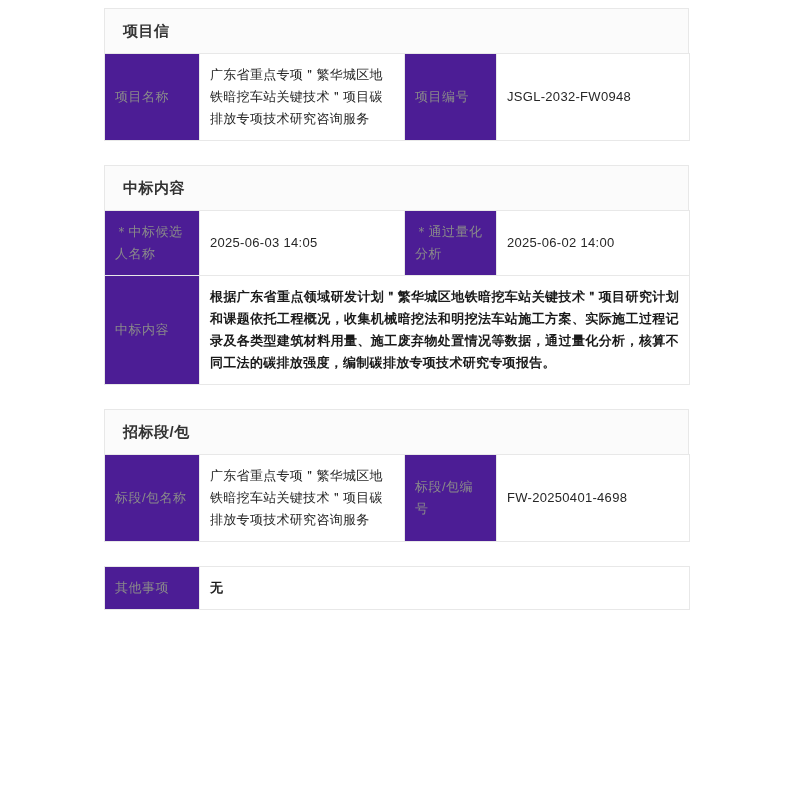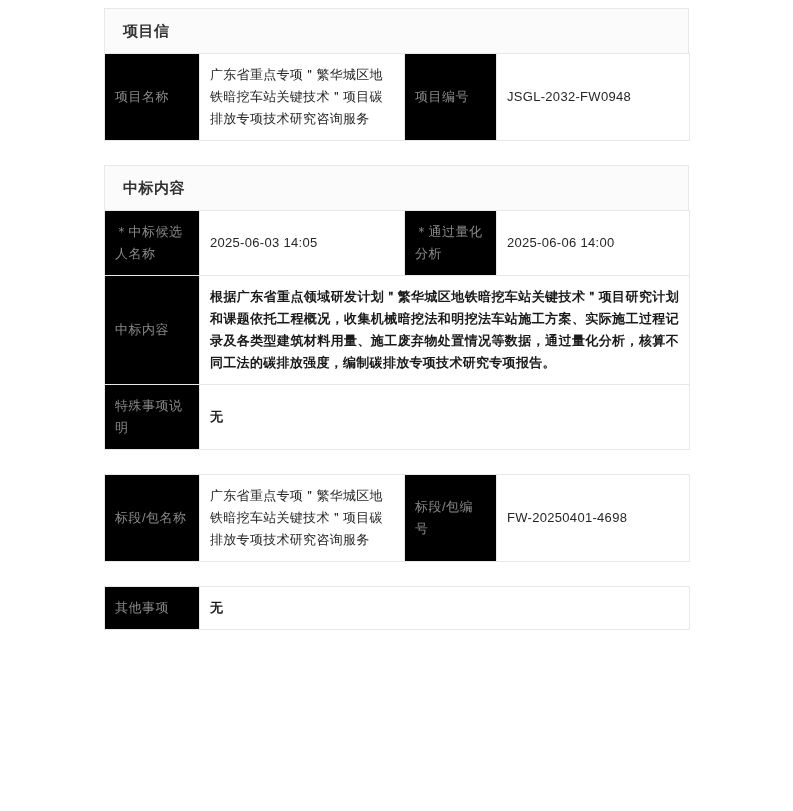--- a/index.html
+++ b/index.html
@@ -44,21 +44,21 @@
     table-layout: fixed;
   }
   table.tbl td {
     border: 1px solid #e8e8e8;
     vertical-align: middle;
     padding: 10px 10px;
     font-size: 13px;
     line-height: 22px;
   }
   td.label {
-    background: #000000;
+    background: #4c1d95;
     color: #8a8a8a;
     font-size: 12.5px;
     letter-spacing: 0.5px;
     margin-left: 32px;
   }
   td.value {
     color: #262626;
     font-size: 13px;
     letter-spacing: 0.3px;
   }
@@ -114,37 +114,34 @@
         <col style="width:95px">
           <col style="width:205px">
           <col style="width:92px">
           <col style="width:193px">
       </colgroup>
       <tbody>
         <tr>
           <td class="label">＊中标候选人名称</td>
           <td class="value">2025-06-03 14:05</td>
           <td class="label">＊通过量化分析</td>
-          <td class="value">2025-06-06 14:00</td>
+          <td class="value">2025-06-02 14:00</td>
         </tr>
         <tr>
           <td class="label">中标内容</td>
           <td class="value bold justify wrap-val" colspan="3">根据广东省重点领域研发计划＂繁华城区地铁暗挖车站关键技术＂项目研究计划和课题依托工程概况，收集机械暗挖法和明挖法车站施工方案、实际施工过程记录及各类型建筑材料用量、施工废弃物处置情况等数据，通过量化分析，核算不同工法的碳排放强度，编制碳排放专项技术研究专项报告。</td>
-        </tr>
-        <tr>
-          <td class="label">特殊事项说明</td>
-          <td class="value bold" colspan="3">无</td>
         </tr>
       </tbody>
     </table>
   </div>
 
   <div class="spacer"></div>
 
   <div class="section">
+    <div class="section-header">招标段/包</div>
     <table class="tbl">
       <colgroup>
         <col style="width:95px">
           <col style="width:205px">
           <col style="width:92px">
           <col style="width:193px">
       </colgroup>
       <tbody>
         <tr>
           <td class="label">标段/包名称</td>

